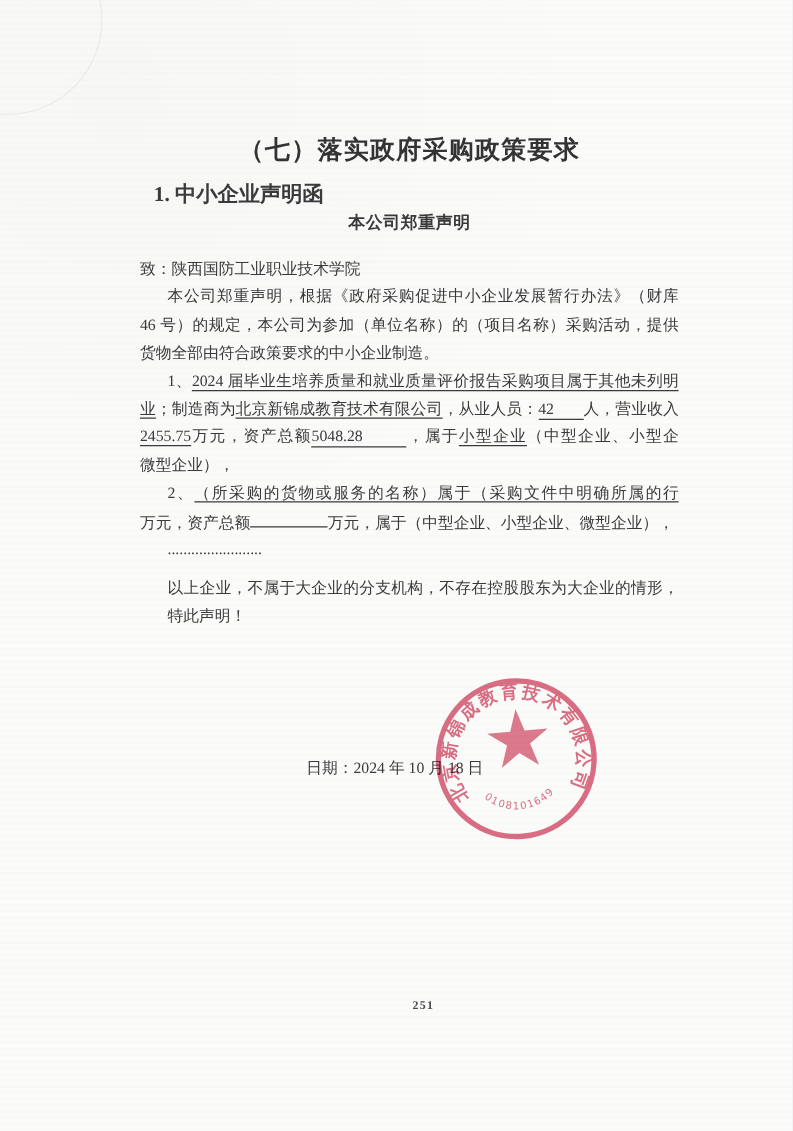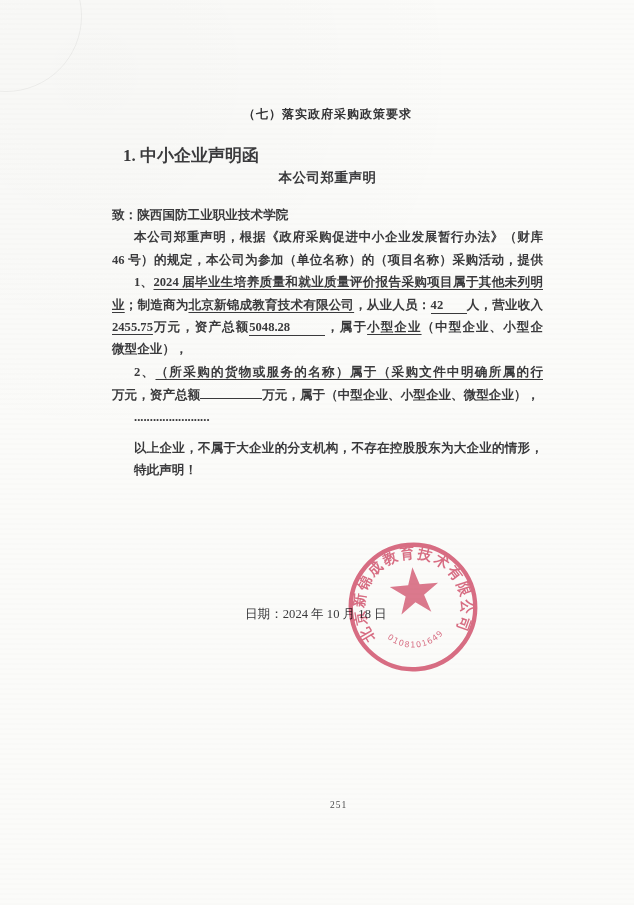--- a/index.html
+++ b/index.html
@@ -22,48 +22,48 @@
     color:var(--ink);
   }
   
   .crease{
     position:absolute;left:-70px;top:-60px;width:150px;height:150px;
     border:1px solid rgba(0,0,0,0.05);border-radius:50%;
   }
   .content{position:absolute;left:112px;top:0;width:431px;}
   .section-title{
     position:absolute;top:106px;left:0;width:100%;
-    text-align:center;font-weight:bold;font-size:12px;letter-spacing:1px;color:#333335;
+    text-align:center;font-weight:bold;font-size:20px;letter-spacing:1px;color:#333335;
   }
   .item-heading{
     position:absolute;top:144px;left:11px;
     font-weight:bold;font-size:17px;
   }
   .doc-title{
     position:absolute;top:169px;left:0;width:100%;
     text-align:center;font-weight:bold;font-size:13.5px;letter-spacing:0.5px;
   }
   .body-lines{position:absolute;top:204px;left:0;width:431px;font-size:12.6px;}
   .bline{
-    height:22.4px;line-height:22.4px;white-space:nowrap;font-weight:bold;
+    height:22.4px;line-height:22.4px;white-space:nowrap;
   }
   .bline.just{text-align:justify;text-align-last:justify;white-space:normal;
     overflow:hidden;max-height:22.4px;}
   .bline.ind{text-indent:22px;}
   .u{text-decoration:underline;text-underline-offset:3px;text-decoration-thickness:1px;}
   .blank{
     display:inline-block;border-bottom:1px solid var(--ink);
     height:15px;line-height:15px;text-indent:0;
   }
   .signature{
     position:absolute;left:133px;top:604px;font-size:12.6px;line-height:20.6px;
     white-space:nowrap;
   }
   .page-number{
-    position:absolute;left:330px;top:800px;font-size:9.5px;letter-spacing:1px;color:#4a4a4c;
+    position:absolute;left:330px;top:800px;font-size:9.5px;letter-spacing:1px;color:#4a4a4c;font-weight:bold;
   }
   .seal{
     position:absolute;left:347px;top:541px;width:132px;height:132px;
     color:var(--seal);
     transform:rotate(-5deg);
     opacity:0.82;
     mix-blend-mode:multiply;
     pointer-events:none;
   }
   .seal svg{width:100%;height:100%;}
@@ -81,20 +81,21 @@
 
   <div class="content">
     <div class="section-title">（七）落实政府采购政策要求</div>
     <div class="item-heading">1. 中小企业声明函</div>
     <div class="doc-title">本公司郑重声明</div>
 
     <div class="body-lines">
         <div class="bline"><span>致：陕西国防工业职业技术学院</span></div>
         <div class="bline ind just"><span>本公司郑重声明，根据《政府采购促进中小企业发展暂行办法》（财库【2020】</span></div>
         <div class="bline just"><span>46 号）的规定，本公司为参加（单位名称）的（项目名称）采购活动，提供的</span></div>
+        <div class="bline"><span>货物全部由符合政策要求的中小企业制造。</span></div>
         <div class="bline ind just"><span>1、</span><span class="u">2024 届毕业生培养质量和就业质量评价报告采购项目属于其他未列明行</span></div>
         <div class="bline just"><span class="u">业</span><span>；制造商为</span><span class="u">北京新锦成教育技术有限公司</span><span>，从业人员：</span><span class="blank" style="width: 36px;">42</span><span>人，</span><span>营业收入为</span></div>
         <div class="bline just"><span class="u">2455.75</span><span>万元，资产总额</span><span class="blank" style="width: 76px;">5048.28</span><span>，属于</span><span class="u">小型企业</span><span>（中型企业、小型企业、</span></div>
         <div class="bline"><span>微型企业），</span></div>
         <div class="bline ind just"><span>2、</span><span class="u">（所采购的货物或服务的名称）属于（采购文件中明确所属的行业）；</span></div>
         <div class="bline"><span>万元，资产总额</span><span class="blank" style="width: 62px;"></span><span>万元，属于（中型企业、小型企业、微型企业），</span></div>
         <div class="bline ind"><span>........................</span></div>
         <div class="bline ind just" style="margin-top: 9px;"><span>以上企业，不属于大企业的分支机构，不存在控股股东为大企业的情形，也</span></div>
         <div class="bline ind"><span>特此声明！</span></div>
       </div>

